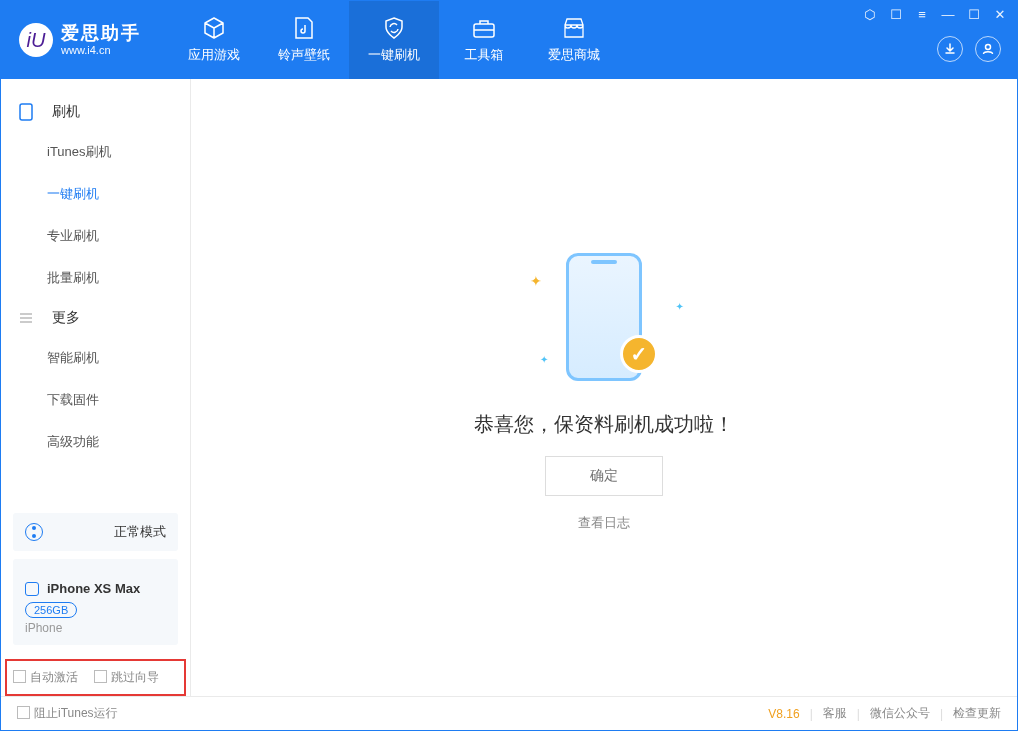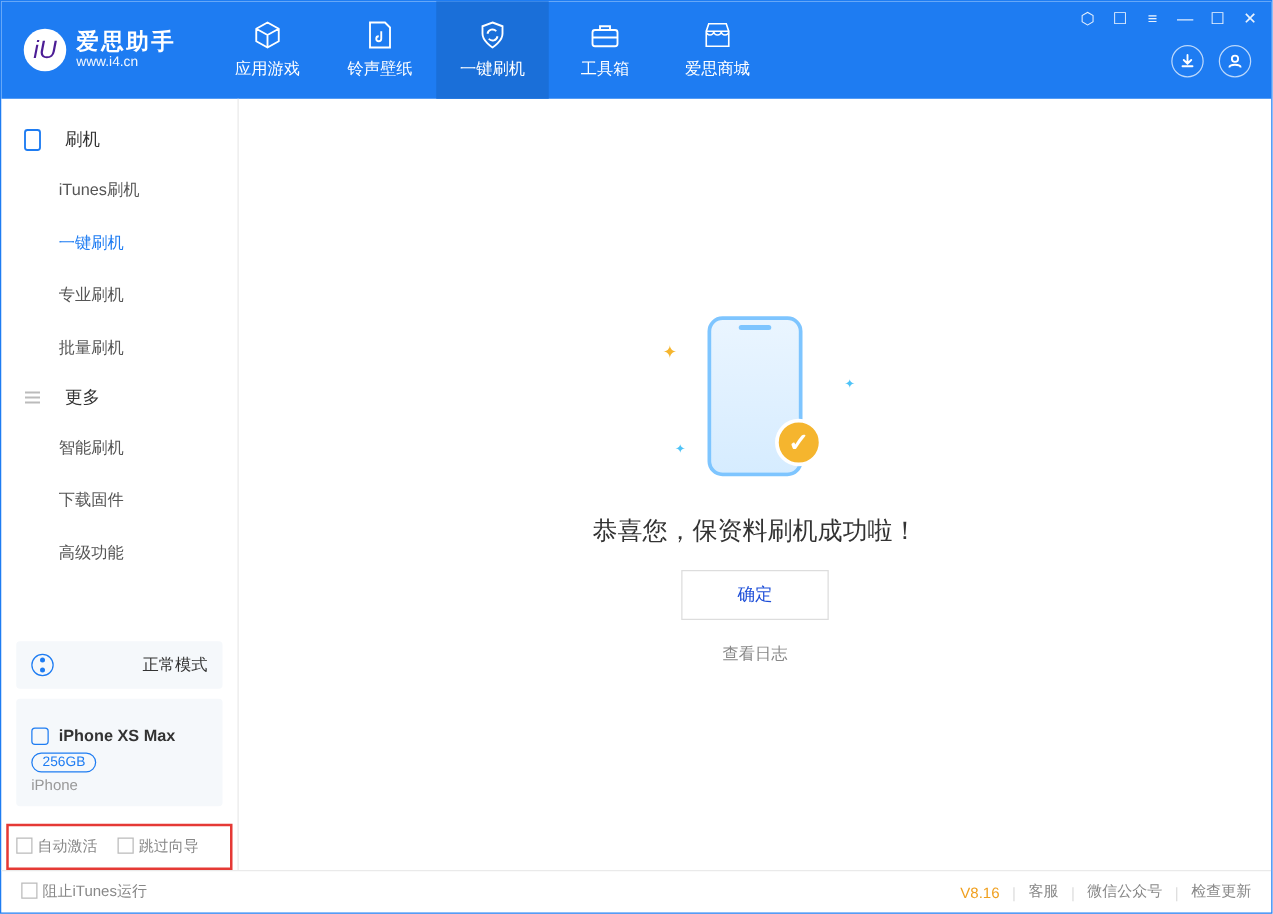--- a/index.html
+++ b/index.html
@@ -46,21 +46,21 @@
 .main { flex: 1; position: relative; display: flex; flex-direction: column; align-items: center; justify-content: center; gap: 18px; }
 .illus { width: 160px; height: 150px; position: relative; }
 .sparkle { position: absolute; color: #f5b52e; font-size: 14px; }
 .sparkle.s1 { top: 30px; left: 6px; }
 .sparkle.s2 { top: 58px; right: 0; color: #4fc3f7; font-size: 10px; }
 .sparkle.s3 { bottom: 28px; left: 16px; color: #4fc3f7; font-size: 10px; }
 .phone-illus { position: absolute; top: 10px; left: 42px; width: 76px; height: 128px; border: 3px solid #7ec5ff; border-radius: 12px; background: linear-gradient(#eaf5ff, #d6ecff); }
 .phone-illus::before { content: ""; position: absolute; top: 4px; left: 50%; transform: translateX(-50%); width: 26px; height: 4px; background: #7ec5ff; border-radius: 2px; }
 .check-badge { position: absolute; bottom: 20px; right: 26px; width: 38px; height: 38px; background: #f5b52e; border-radius: 50%; border: 3px solid #fff; display: flex; align-items: center; justify-content: center; color: #fff; font-size: 20px; font-weight: bold; }
 .success-text { font-size: 20px; color: #333; }
-.confirm-btn { border: 1px solid #ddd; padding: 10px 44px; font-size: 14px; color: #1d4ed8; background: #fff; cursor: pointer; }
+.confirm-btn { border: 1px solid #ddd; padding: 10px 44px; font-size: 14px; color: #737373; background: #fff; cursor: pointer; }
 .log-link { font-size: 13px; color: #888; cursor: pointer; }
 
 
 .status { height: 34px; border-top: 1px solid #eaeaea; display: flex; align-items: center; padding: 0 16px; font-size: 12px; color: #888; }
 .status-left { display: flex; align-items: center; gap: 6px; }
 .status-right { margin-left: auto; display: flex; align-items: center; gap: 10px; }
 .version { color: #f0a020; }
 .divider { color: #ddd; }
 .status-link { cursor: pointer; }
 

